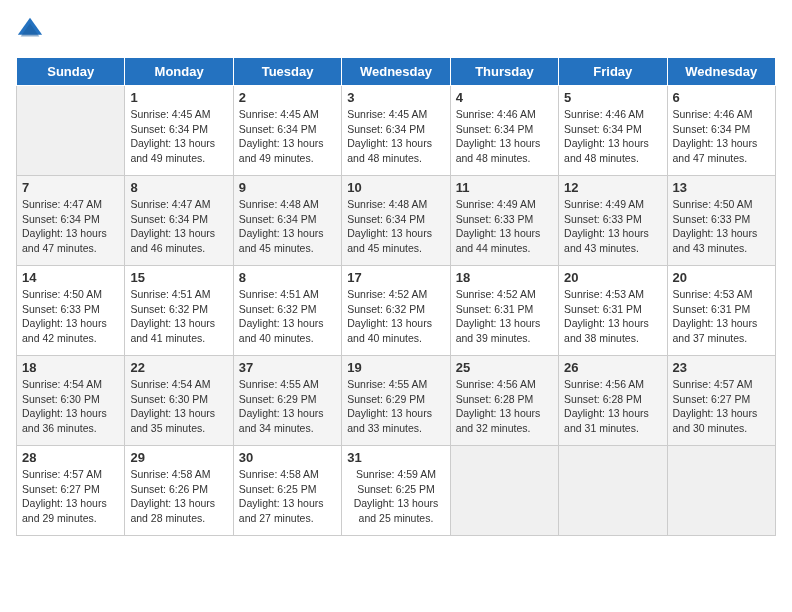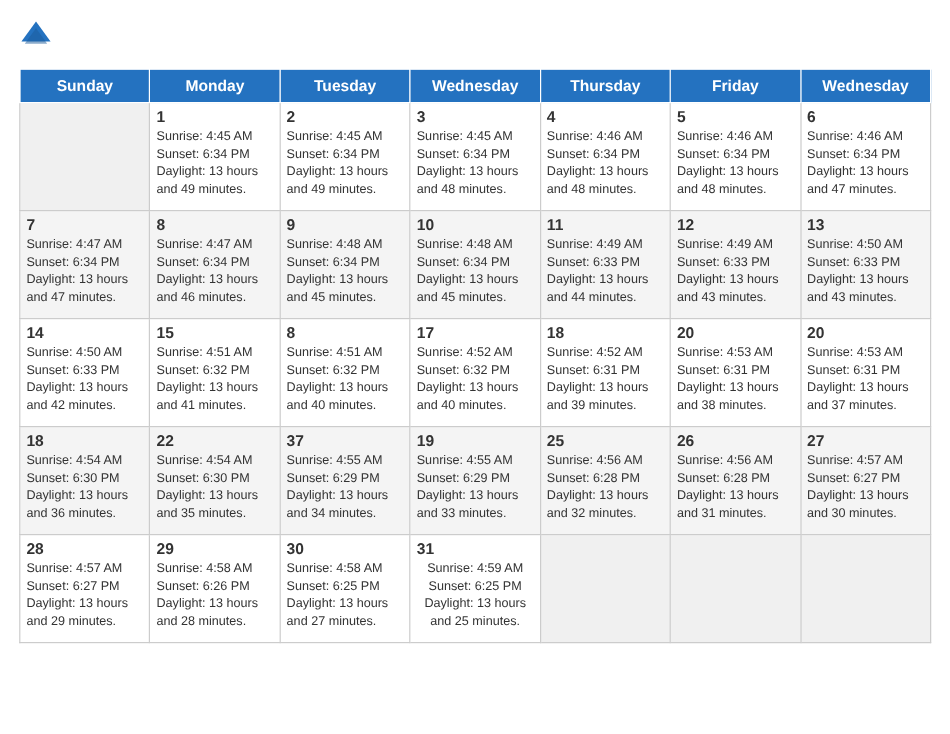--- a/index.html
+++ b/index.html
@@ -286,21 +286,21 @@
 Sunset: 6:28 PM
 Daylight: 13 hours and 32 minutes.</div>
         </td>
         <td>
           <span class="day-number">26</span>
           <div class="cell-content" style="white-space: pre-line;">Sunrise: 4:56 AM
 Sunset: 6:28 PM
 Daylight: 13 hours and 31 minutes.</div>
         </td>
         <td>
-          <span class="day-number">27</span>
+          <span class="day-number">23</span>
           <div class="cell-content" style="white-space: pre-line;">Sunrise: 4:57 AM
 Sunset: 6:27 PM
 Daylight: 13 hours and 30 minutes.</div>
         </td>
       </tr>
       <tr>
         <td>
           <span class="day-number">28</span>
           <div class="cell-content" style="white-space: pre-line;">Sunrise: 4:57 AM
 Sunset: 6:27 PM

